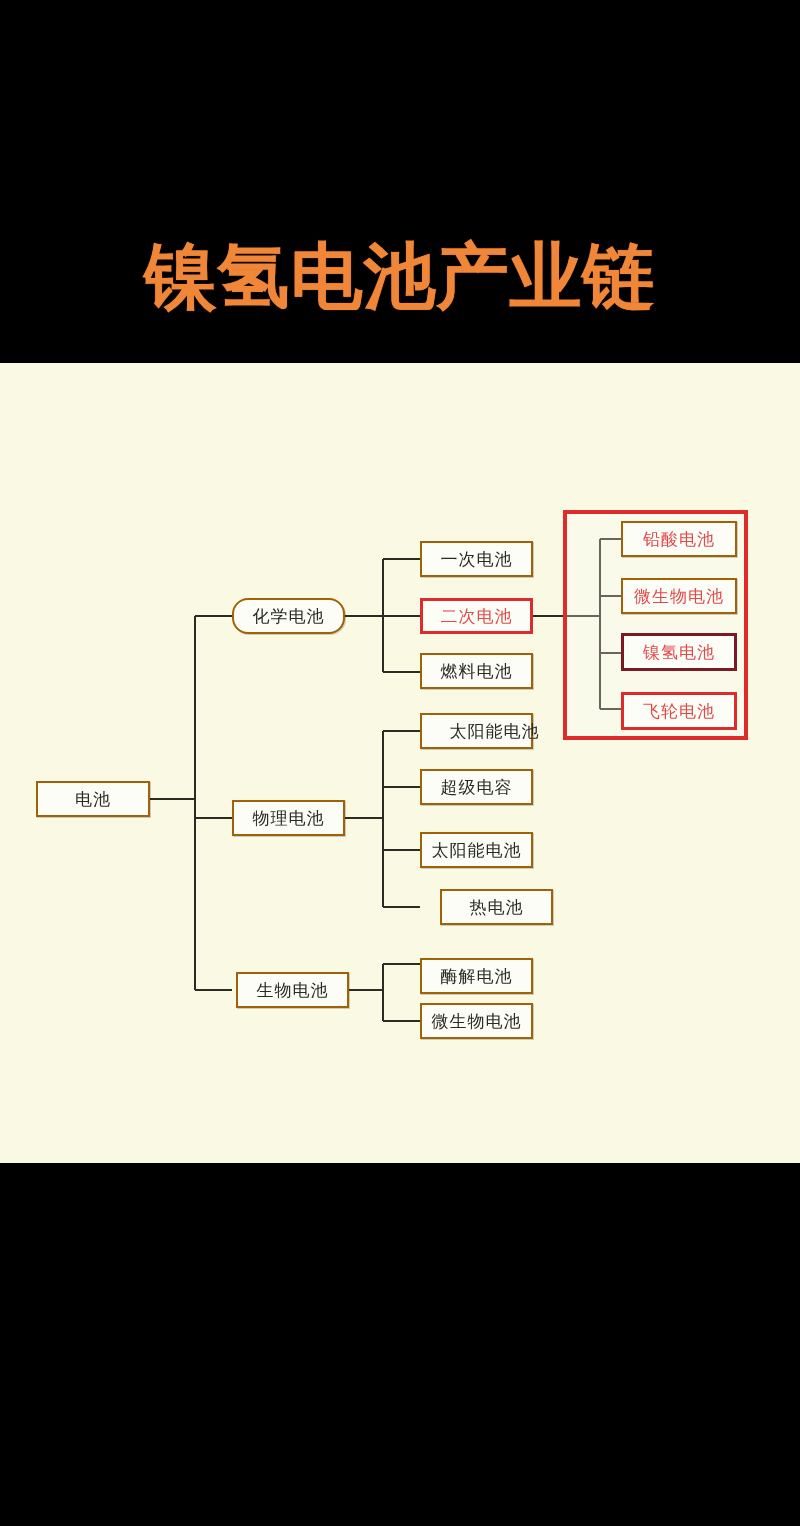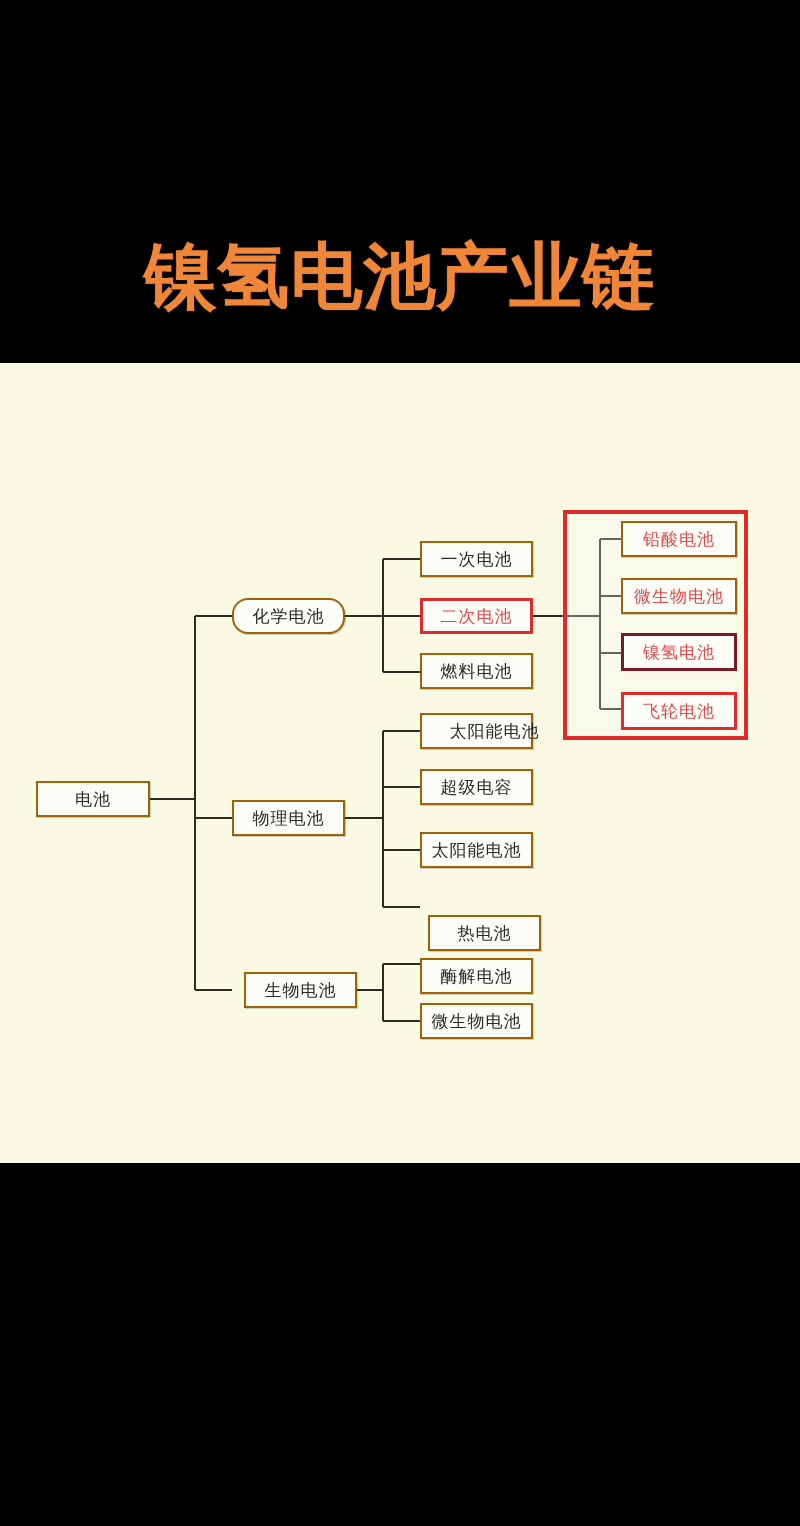--- a/index.html
+++ b/index.html
@@ -129,21 +129,21 @@
     </svg>
 
     <div id="highlight-group" style="left:563px; top:147px; width:185px; height:230px;"></div>
 
     <div class="node" style="left:36px; top:418px; width:114px; height:36px;">电池</div>
 
     <div class="node" style="left:232px; top:235px; width:113px; height:36px;border-radius:16px;">化学电池</div>
 
     <div class="node" style="left:232px; top:437px; width:113px; height:36px;">物理电池</div>
 
-    <div class="node" style="left:244px; top:609px; width:113px; height:36px;">生物电池</div>
+    <div class="node" style="left:236px; top:609px; width:113px; height:36px;">生物电池</div>
 
     <div class="node" style="left:420px; top:178px; width:113px; height:36px;">一次电池</div>
 
     <div class="node red-border" style="left:420px; top:235px; width:113px; height:36px;">二次电池</div>
 
     <div class="node" style="left:420px; top:290px; width:113px; height:36px;">燃料电池</div>
 
     <div class="node red-text" style="left:621px; top:158px; width:116px; height:36px;">铅酸电池</div>
 
     <div class="node red-text" style="left:621px; top:215px; width:116px; height:36px;">微生物电池</div>
@@ -151,21 +151,21 @@
     <div class="node darkred-border" style="left:621px; top:270px; width:116px; height:38px;">镍氢电池</div>
 
     <div class="node red-border" style="left:621px; top:329px; width:116px; height:38px;">飞轮电池</div>
 
     <div class="node" style="left:420px; top:350px; width:113px; height:36px;padding-left:36px;">太阳能电池</div>
 
     <div class="node" style="left:420px; top:406px; width:113px; height:36px;">超级电容</div>
 
     <div class="node" style="left:420px; top:469px; width:113px; height:36px;">太阳能电池</div>
 
-    <div class="node" style="left:428px; top:526px; width:113px; height:36px;margin-top:26px;">热电池</div>
+    <div class="node" style="left:440px; top:526px; width:113px; height:36px;">热电池</div>
 
     <div class="node" style="left:420px; top:583px; width:113px; height:36px;margin-top:12px;">酶解电池</div>
 
     <div class="node" style="left:420px; top:640px; width:113px; height:36px;">微生物电池</div>
 
   </div>
 
   <div id="bottom-band"></div>
 
 </div>

